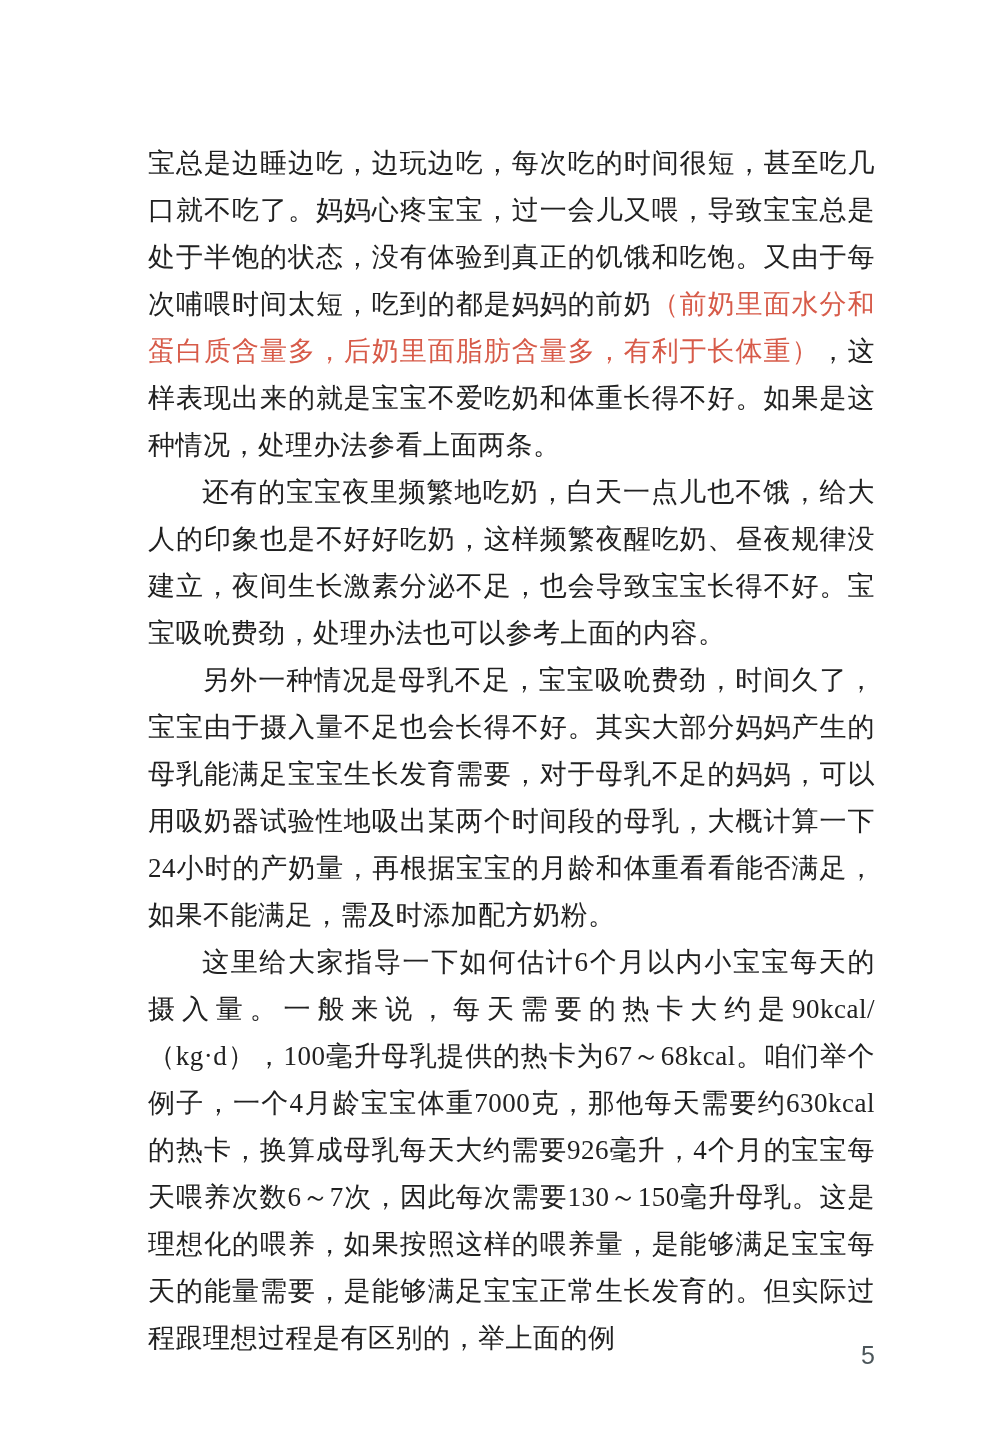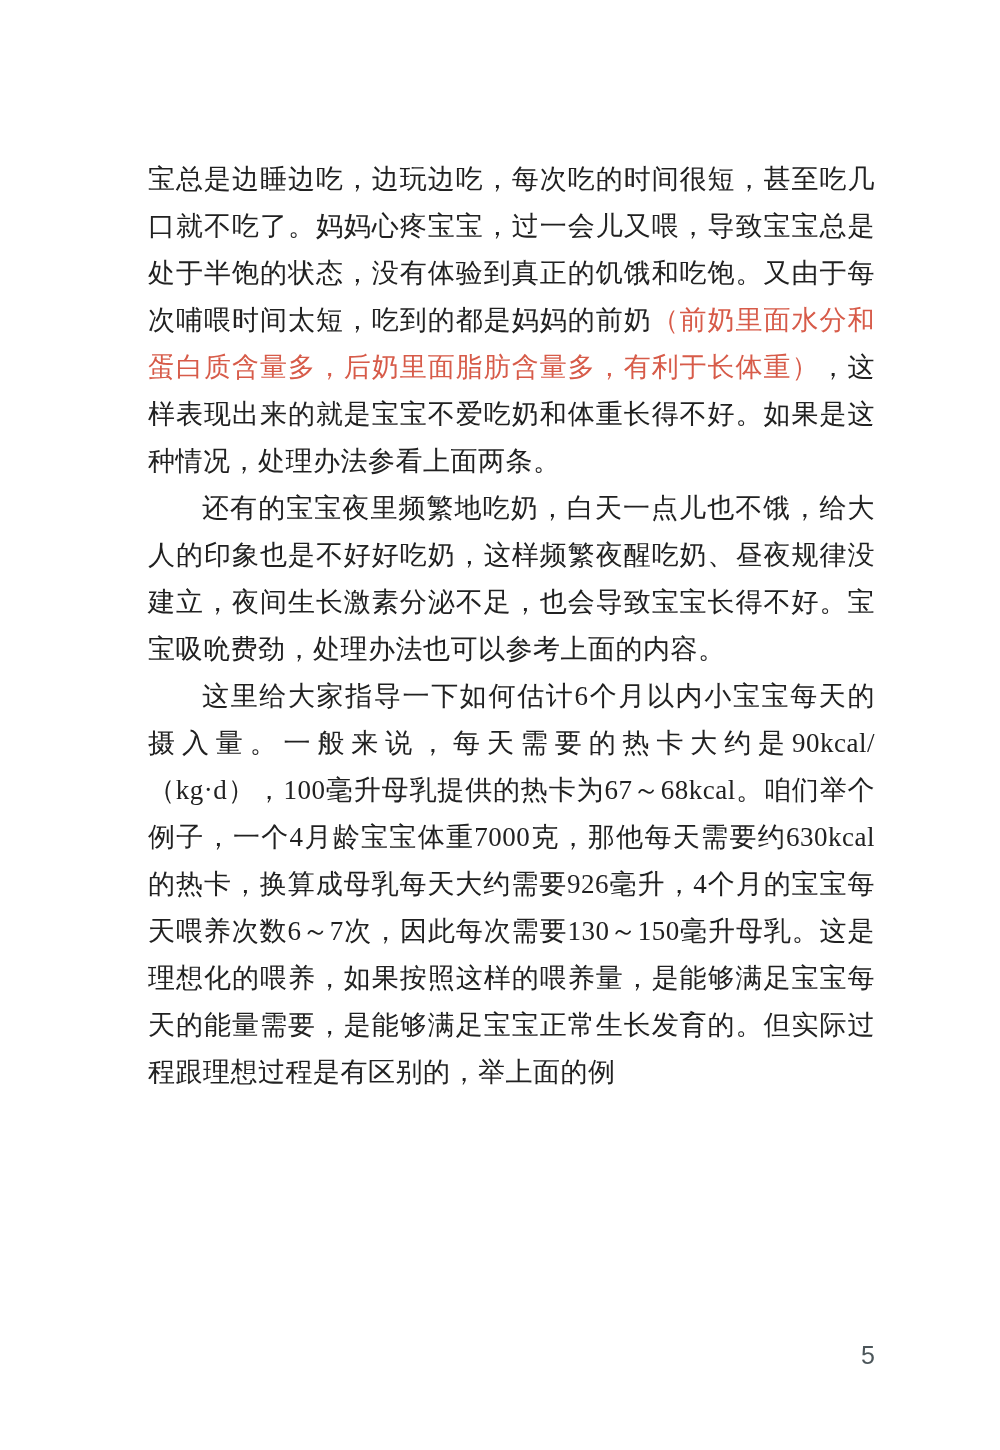--- a/index.html
+++ b/index.html
@@ -13,21 +13,21 @@
     position: relative;
     overflow: hidden;
   }
   .page {
     position: absolute;
     inset: 0;
   }
   .text-block {
     position: absolute;
     left: 148px;
-    top: 156px;
+    top: 140px;
     width: 727px;
   }
   p.para {
     margin: 0;
     padding: 0;
     font-family: "Liberation Serif", "DejaVu Serif", serif;
     font-size: 27px;
     line-height: 47px;
     color: var(--text-color, #212121);
     text-align: justify;
@@ -55,20 +55,21 @@
 <body style="--bg-color: #ffffff; --text-color: #212121; --highlight-color: #d75b49; --pagenum-color: #4c565a;">
 
 <div class="page">
 
   <div class="text-block">
 
     <p class="para"><span>宝总是边睡边吃，边玩边吃，每次吃的时间很短，甚至吃几口就不吃了。妈妈心疼宝宝，过一会儿又喂，导致宝宝总是处于半饱的状态，没有体验到真正的饥饿和吃饱。又由于每次哺喂时间太短，吃到的都是妈妈的前奶</span><span class="seg-highlight">（前奶里面水分和蛋白质含量多，后奶里面脂肪含量多，有利于长体重）</span><span>，这样表现出来的就是宝宝不爱吃奶和体重长得不好。如果是这种情况，处理办法参看上面两条。</span></p>
 
     <p class="para indent"><span>还有的宝宝夜里频繁地吃奶，白天一点儿也不饿，给大人的印象也是不好好吃奶，这样频繁夜醒吃奶、昼夜规律没建立，夜间生长激素分泌不足，也会导致宝宝长得不好。宝宝吸吮费劲，处理办法也可以参考上面的内容。</span></p>
 
+    <p class="para indent"><span>另外一种情况是母乳不足，宝宝吸吮费劲，时间久了，宝宝由于摄入量不足也会长得不好。其实大部分妈妈产生的母乳能满足宝宝生长发育需要，对于母乳不足的妈妈，可以用吸奶器试验性地吸出某两个时间段的母乳，大概计算一下24小时的产奶量，再根据宝宝的月龄和体重看看能否满足，如果不能满足，需及时添加配方奶粉。</span></p>
 
     <p class="para indent"><span>这里给大家指导一下如何估计6个月以内小宝宝每天的摄入量。一般来说，每天需要的热卡大约是90kcal/（kg·d），100毫升母乳提供的热卡为67～68kcal。咱们举个例子，一个4月龄宝宝体重7000克，那他每天需要约630kcal的热卡，换算成母乳每天大约需要926毫升，4个月的宝宝每天喂养次数6～7次，因此每次需要130～150毫升母乳。这是理想化的喂养，如果按照这样的喂养量，是能够满足宝宝每天的能量需要，是能够满足宝宝正常生长发育的。但实际过程跟理想过程是有区别的，举上面的例</span></p>
 
   </div>
 
   <div class="page-number">5</div>
 
 </div>
 
 </body></html>

